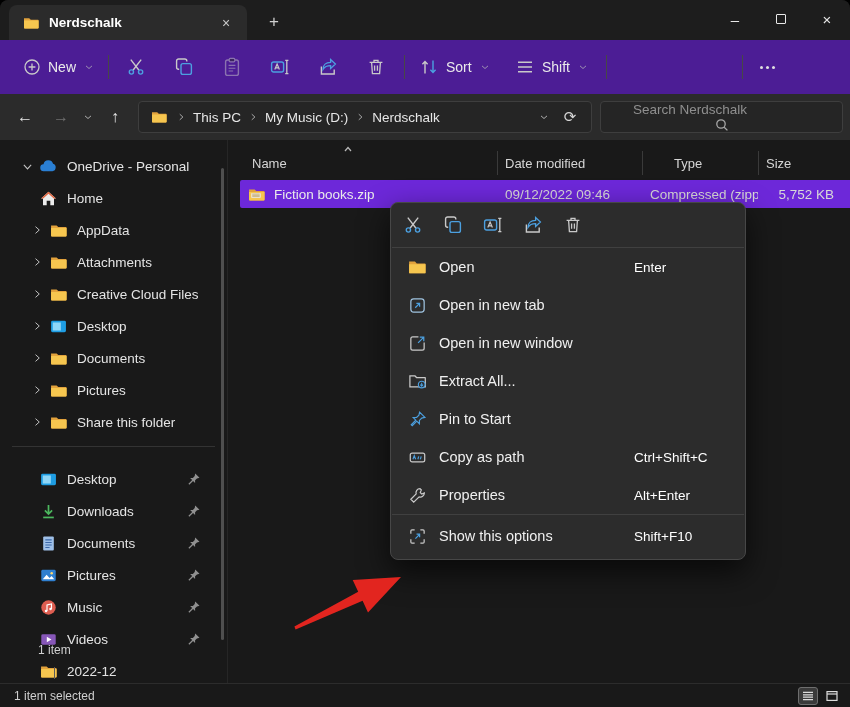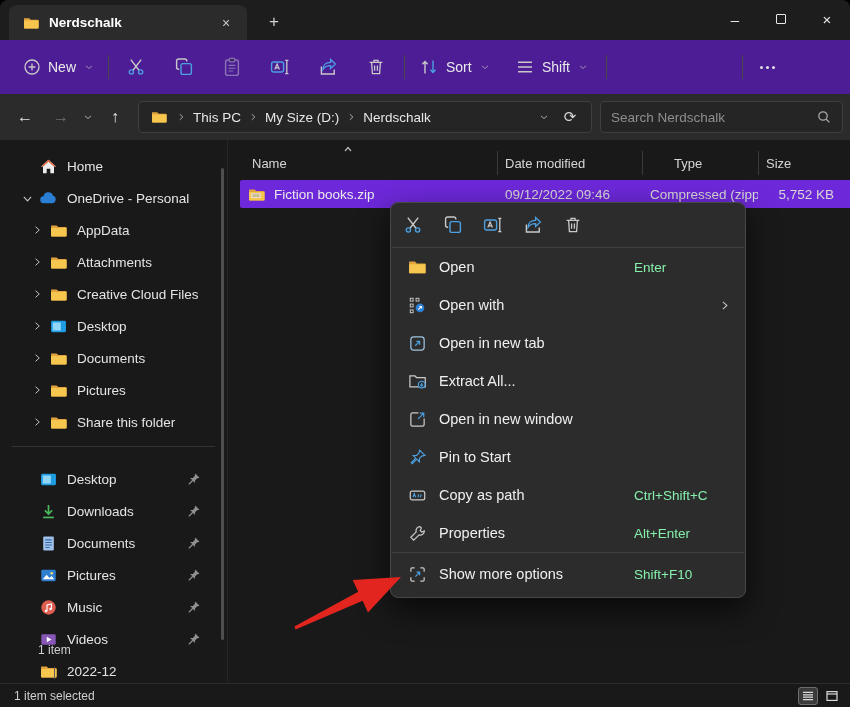--- a/index.html
+++ b/index.html
@@ -35,21 +35,21 @@
 
   
   .addressrow { position:absolute; left:0; top:94px; width:850px; height:46px; background:#2b2b2b; }
   .navbtn { position:absolute; top:8px; width:30px; height:30px; border-radius:5px; display:flex; align-items:center; justify-content:center; font-size:16px; color:#e6e6e6; }
   .navbtn.dim { color:#6f6f6f; }
   .breadbox { position:absolute; left:138px; top:7px; width:454px; height:32px; background:#252525; border:1px solid #3e3e3e; border-radius:4px; display:flex; align-items:center; padding:0 8px 0 12px; }
   .crumb { font-size:13.5px; color:#e6e6e6; padding:2px 4px; border-radius:3px; white-space:nowrap; }
   .crumbsep { margin:0 3px; display:flex; }
   .breadbox .spacer { flex:1; }
   .boxbtn { width:26px; height:26px; display:flex; align-items:center; justify-content:center; border-radius:4px; color:#d6d6d6; }
-  .searchbox { position:absolute; left:600px; top:7px; width:243px; height:32px; background:#252525; border:1px solid #3e3e3e; border-radius:4px; display:flex; align-items:center; padding:0 10px; }
+  .searchbox { position:absolute; left:600px; top:7px; width:243px; height:32px; background:#252525; border:1px solid #3e3e3e; border-radius:4px; display:flex; align-items:center; padding:0 10px;flex-direction:column; }
   .searchbox input { flex:1; background:transparent; border:none; outline:none; color:#e6e6e6; font-size:13.5px; font-family:inherit; }
   .searchbox input::placeholder { color:#8f8f8f; }
 
   
   .main { position:absolute; left:0; top:140px; width:850px; height:543px; background:#191919; overflow:hidden; }
   .sidebar { position:absolute; left:0; top:0; width:228px; height:543px; overflow:hidden; border-right:1px solid #262626; }
   .srow { display:flex; align-items:center; height:32px; padding-left:12px; border-radius:4px; margin:0 4px; }
   .srow .chevslot { width:22px; display:flex; justify-content:center; }
   .srow .iconslot { width:20px; display:flex; justify-content:center; margin-right:9px; }
   .srow .slabel { font-size:13.5px; color:#e4e4e4; white-space:nowrap; }
@@ -78,21 +78,21 @@
   .viewtoggle.active { background:#3a3a3a; border-color:#6e6e6e; }
 
   
   .ctxmenu { position:absolute; left:390px; top:202px; width:356px; background:#2c2c2c; border:1px solid #474747; border-radius:8px; box-shadow:0 12px 30px rgba(0,0,0,.65); padding-bottom:2px; z-index:5; }
   .ctx-iconrow { height:44px; display:flex; align-items:center; padding-left:6px; gap:8px; }
   .ctx-iconbtn { width:32px; height:32px; border-radius:4px; display:flex; align-items:center; justify-content:center; }
   .ctx-div { height:1px; background:#404040; margin:0 1px; }
   .mi { position:relative; height:38px; display:flex; align-items:center; padding-left:16px; }
   .mi .mico { width:20px; display:flex; justify-content:center; margin-right:12px; }
   .mi .mlabel { font-size:14.5px; color:#f0f0f0; white-space:nowrap; }
-  .mi .mshortcut { position:absolute; left:243px; font-size:13.5px; color:#86efac; white-space:nowrap;text-align:center; }
+  .mi .mshortcut { position:absolute; left:243px; font-size:13.5px; color:#ffffff; white-space:nowrap;text-align:center; }
   .mi .msub { position:absolute; right:14px; display:flex; }
   .mi-last { height:42px; }
 
   .redarrow { position:absolute; left:0; top:0; width:850px; height:707px; pointer-events:none; z-index:6; }
 </style>
 </head>
 <body>
 
 <svg width="0" height="0" style="position:absolute">
   <defs>
@@ -349,21 +349,21 @@
           <svg width="10" height="10">
             <use href="#i-chev-r"></use>
           </svg>
         </span>
       <span class="crumb">This PC</span>
       <span class="crumbsep">
           <svg width="10" height="10">
             <use href="#i-chev-r"></use>
           </svg>
         </span>
-      <span class="crumb">My Size (D:)</span>
+      <span class="crumb">My Music (D:)</span>
       <span class="crumbsep">
           <svg width="10" height="10">
             <use href="#i-chev-r"></use>
           </svg>
         </span>
       <span class="crumb">Nerdschalk</span>
       <span class="spacer"></span>
       <span class="boxbtn">
           <svg width="12" height="12">
             <use href="#i-chev-s"></use>
@@ -377,40 +377,40 @@
           <use href="#i-search"></use>
         </svg>
     </div>
   </div>
 
   <div class="main">
 
     <div class="sidebar">
       <div style="height:10px"></div>
       <div class="srow">
-        <span class="chevslot"></span>
-        <span class="iconslot">
-            <svg width="17" height="17">
-              <use href="#i-home"></use>
-            </svg>
-          </span>
-        <span class="slabel">Home</span>
-      </div>
-      <div class="srow">
         <span class="chevslot">
             <svg width="13" height="13">
               <use href="#i-chev-d"></use>
             </svg>
           </span>
         <span class="iconslot">
             <svg width="18" height="18">
               <use href="#i-cloud"></use>
             </svg>
           </span>
         <span class="slabel">OneDrive - Personal</span>
+      </div>
+      <div class="srow">
+        <span class="chevslot"></span>
+        <span class="iconslot">
+            <svg width="17" height="17">
+              <use href="#i-home"></use>
+            </svg>
+          </span>
+        <span class="slabel">Home</span>
       </div>
       <div class="srow lvl1">
         <span class="chevslot">
             <svg width="12" height="12">
               <use href="#i-chev-r"></use>
             </svg>
           </span>
         <span class="iconslot">
             <svg width="17" height="17">
               <use href="#i-folder"></use>
@@ -644,53 +644,40 @@
           <svg width="18" height="18">
             <use href="#i-folder"></use>
           </svg>
         </span>
       <span class="mlabel">Open</span>
       <span class="mshortcut">Enter</span>
     </div>
     <div class="mi">
       <span class="mico">
           <svg width="19" height="19">
-            <use href="#i-openwith"></use>
-          </svg>
-        </span>
-      <span class="mlabel">Open with</span>
-      <span class="msub">
-          <svg width="13" height="13">
-            <use href="#i-chev-r"></use>
-          </svg>
-        </span>
+            <use href="#i-newtab"></use>
+          </svg>
+        </span>
+      <span class="mlabel">Open in new tab</span>
     </div>
     <div class="mi">
       <span class="mico">
           <svg width="19" height="19">
-            <use href="#i-newtab"></use>
-          </svg>
-        </span>
-      <span class="mlabel">Open in new tab</span>
+            <use href="#i-newwindow"></use>
+          </svg>
+        </span>
+      <span class="mlabel">Open in new window</span>
     </div>
     <div class="mi">
       <span class="mico">
           <svg width="19" height="19">
             <use href="#i-extract"></use>
           </svg>
         </span>
       <span class="mlabel">Extract All...</span>
-    </div>
-    <div class="mi">
-      <span class="mico">
-          <svg width="19" height="19">
-            <use href="#i-newwindow"></use>
-          </svg>
-        </span>
-      <span class="mlabel">Open in new window</span>
     </div>
     <div class="mi">
       <span class="mico">
           <svg width="19" height="19">
             <use href="#i-pinstart"></use>
           </svg>
         </span>
       <span class="mlabel">Pin to Start</span>
     </div>
     <div class="mi">
@@ -711,21 +698,21 @@
       <span class="mlabel">Properties</span>
       <span class="mshortcut">Alt+Enter</span>
     </div>
     <div class="ctx-div"></div>
     <div class="mi mi-last">
       <span class="mico">
           <svg width="19" height="19">
             <use href="#i-moreopts"></use>
           </svg>
         </span>
-      <span class="mlabel">Show more options</span>
+      <span class="mlabel">Show this options</span>
       <span class="mshortcut">Shift+F10</span>
     </div>
   </div>
 
   <svg class="redarrow">
     <polygon points="401,577 368,612.5 362.6,600.8 295.6,629.4 294.4,626.6 358.2,591.8 352.7,580" fill="#e2251f"></polygon>
   </svg>
 
   <div class="statusbar">
     <span class="sbgroup">

